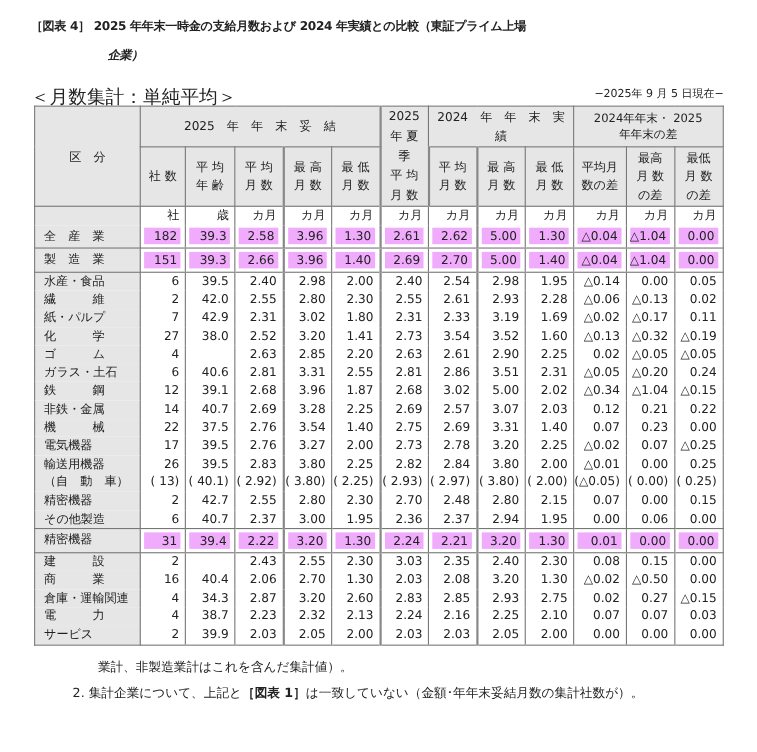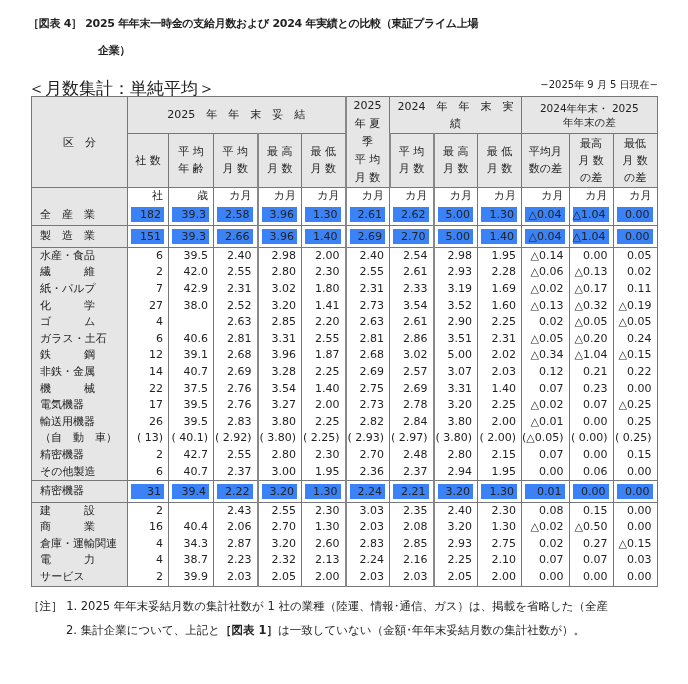--- a/index.html
+++ b/index.html
@@ -1,29 +1,29 @@
 <!DOCTYPE html>
 <html><head>
 <meta charset="utf-8">
 <style>
   html, body { margin:0; padding:0; background:#fff; }
   body { width:688px; height:684px; position:relative; font-family:"DejaVu Sans", sans-serif; color:#222; overflow:hidden; }
   .title { position:absolute; left:28px; top:10px; width:650px; font-size:11px; font-weight:bold; line-height:27px; letter-spacing:-0.3px; }
-  .title .l2 { padding-left:70px; display:block; }
+  .title .l2 { padding-left:70px; display:block;font-style:italic; }
   .sub-left { position:absolute; left:28px; top:77px; font-size:17px; }
   .sub-right { position:absolute; right:30px; top:78px; font-size:10px; }
   table { position:absolute; left:31px; top:96px; border-collapse:collapse; font-size:11px; table-layout:fixed; }
   td, th { padding:0; }
   th { background:#e6e6e6; font-weight:normal; border:1px solid #777; text-align:center; line-height:17px; font-size:11px; }
   .cat { background:#e6e6e6; border-left:1px solid #777; border-right:1px solid #777; padding:0 8px 0 8px; height:16.6px; line-height:16.6px; white-space:nowrap; }
   .cat span { display:flex; justify-content:space-between; }
   .num { text-align:right; padding-right:5px; border-left:1px solid #777; height:16.6px; line-height:16.6px; white-space:nowrap; font-size:11px; }
   .bold-l { border-left:2px solid #888 !important; }
   .hlcell { padding:2px 4px 2px 0; }
-  .hlcell div { background:#3b82f6; text-align:right; padding-right:3px; height:15px; line-height:15px; margin-left:3px; }
+  .hlcell div { background:#f0abfc; text-align:right; padding-right:3px; height:15px; line-height:15px; margin-left:3px; }
   tr.sep td { border-bottom:1px solid #777; }
   .lastrow td { border-bottom:1px solid #777; }
   .notes { position:absolute; left:28px; top:594px; font-size:11.5px; line-height:24px; width:650px; }
   .notes .n2 { padding-left:38px; }
   .notes .cont { padding-left:61px; }
 </style>
 </head>
 <body>
 
 <div class="title">
@@ -535,19 +535,17 @@
         <td class="num bold-l">2.05</td>
         <td class="num">2.00</td>
         <td class="num">0.00</td>
         <td class="num">0.00</td>
         <td class="num" style="border-right: 1px solid rgb(119, 119, 119);">0.00</td>
       </tr>
     </tbody>
 </table>
 
 <div class="notes">
-  <div>
-    <span>［注］</span> <span>1.</span> <span>2025 年年末妥結月数の集計社数が 1 社の業種（陸運、情報･通信、ガス）は、掲載を省略した（全産</span>
-  </div>
+  <div class="cont">業計、非製造業計はこれを含んだ集計値）。</div>
   <div class="n2">
     <span>2.</span> <span>集計企業について、上記と</span><b>［図表 1］</b><span>は一致していない（金額･年年末妥結月数の集計社数が）。</span>
   </div>
 </div>
 
 </body></html>

